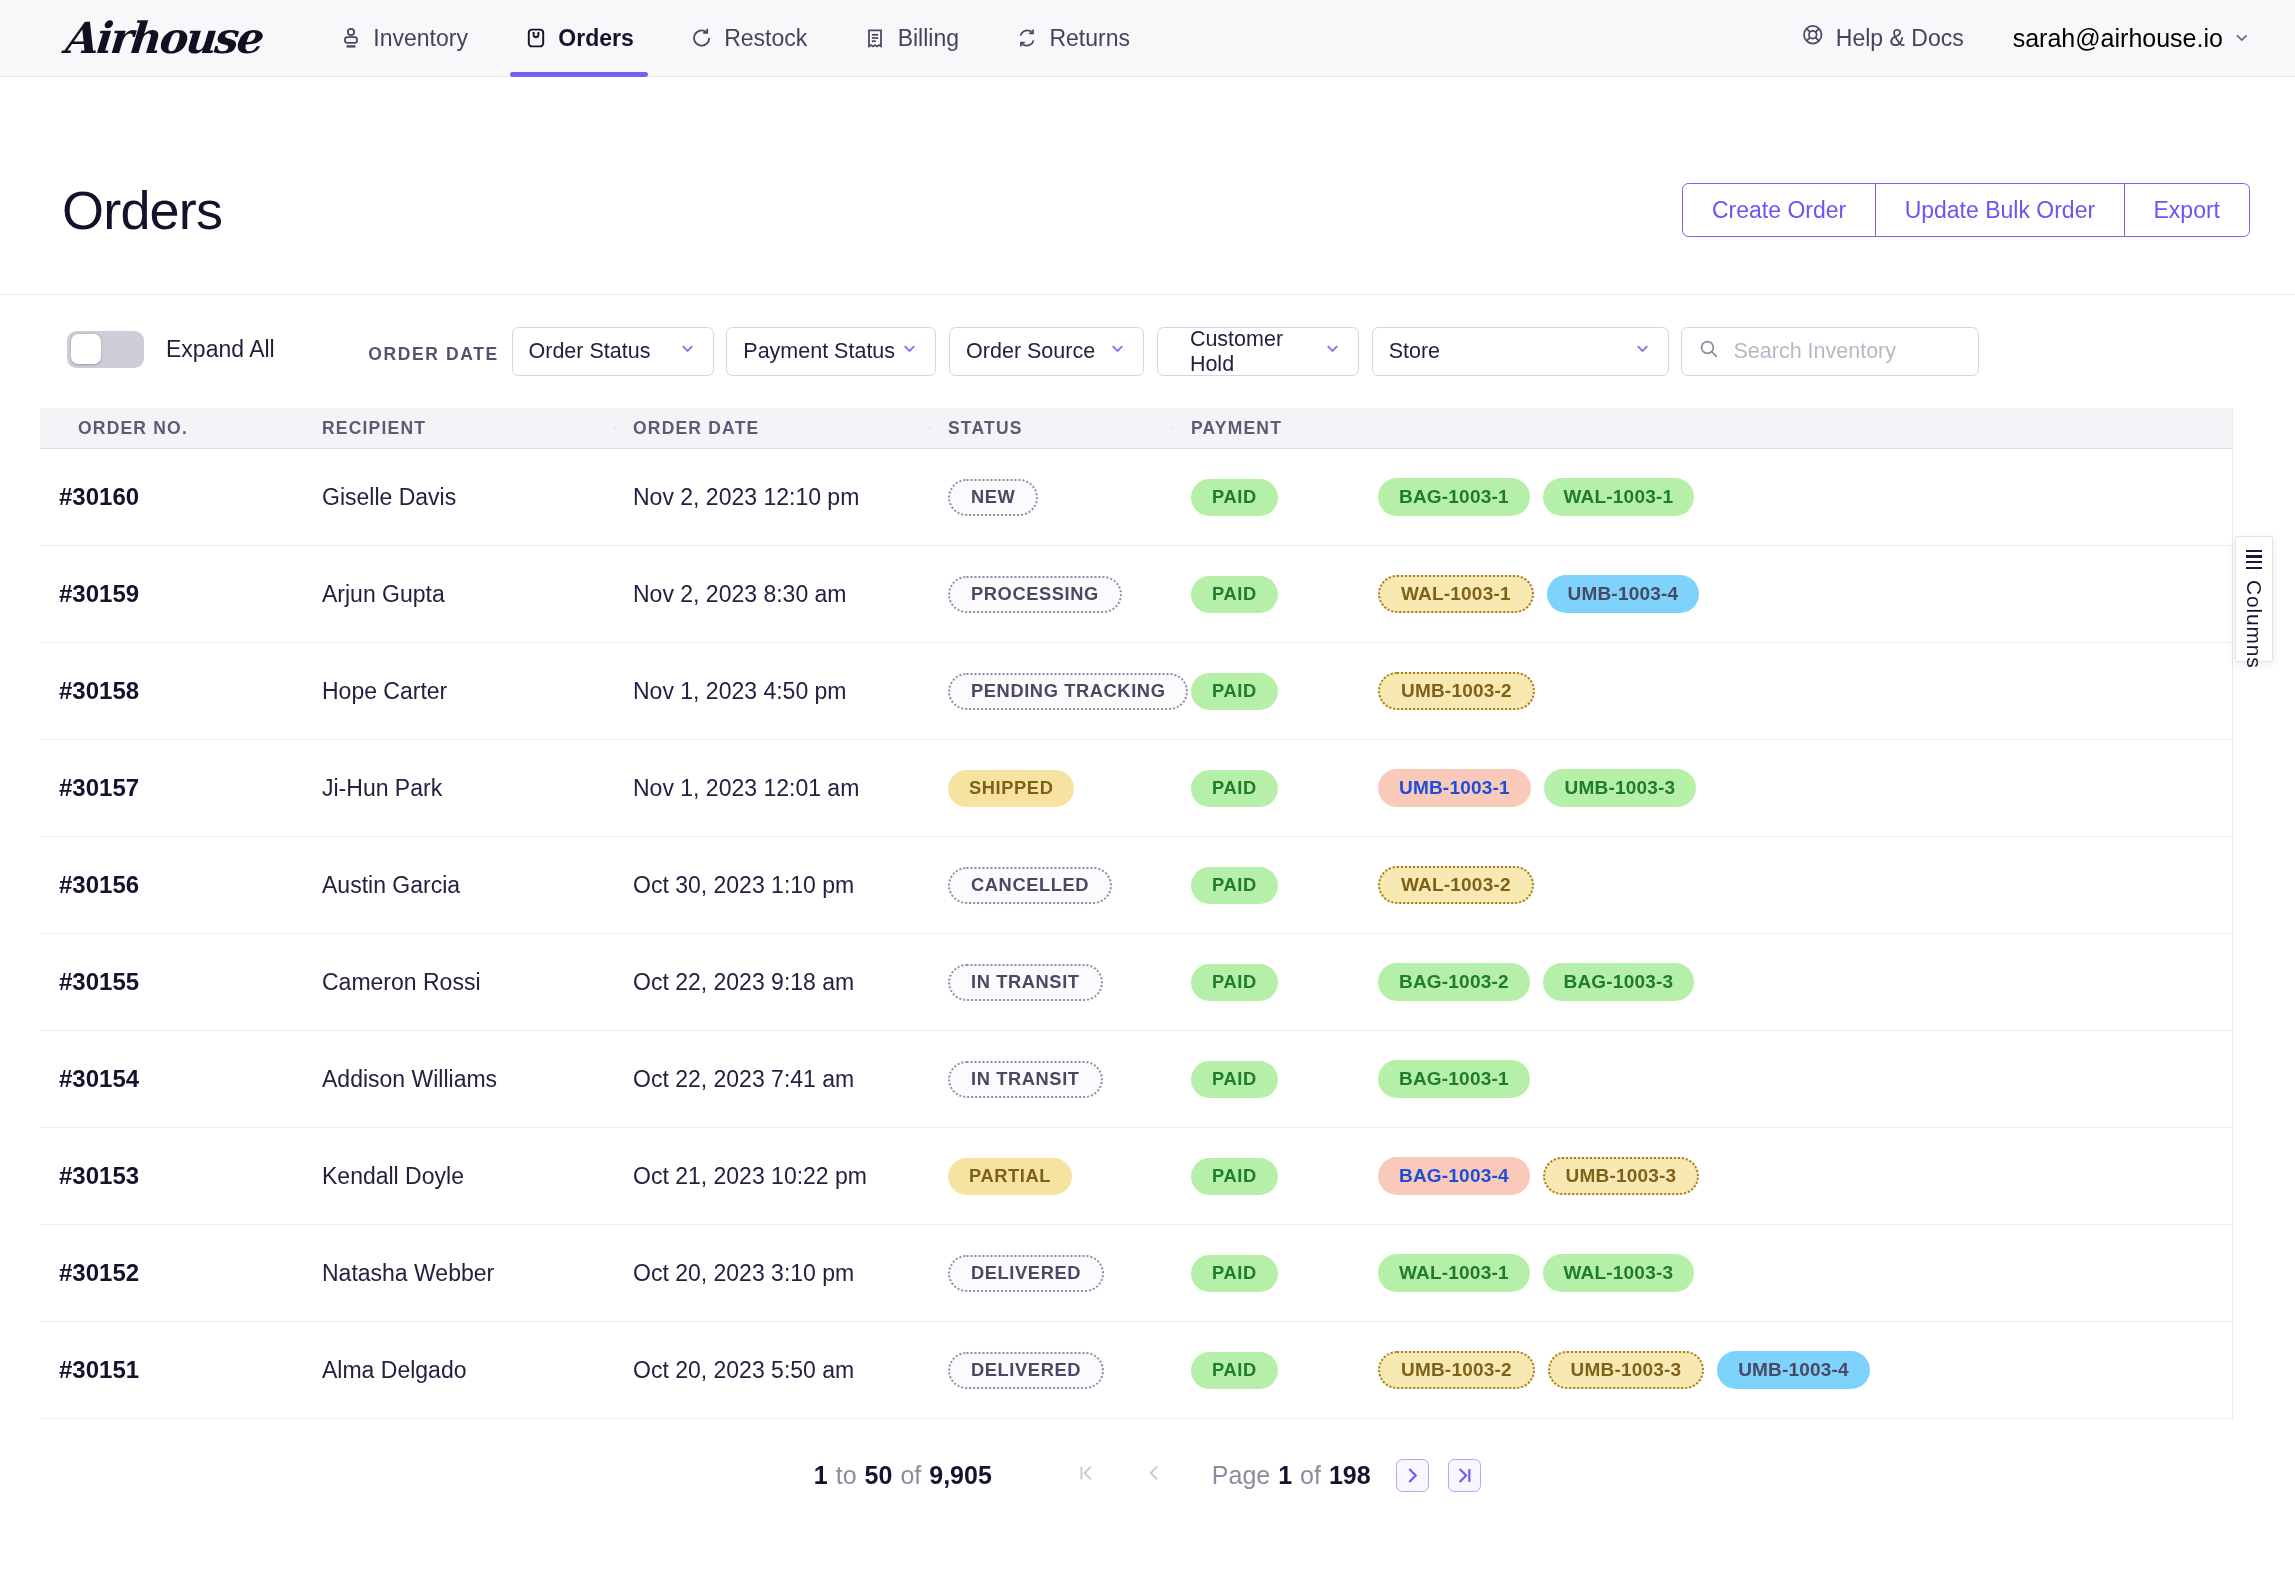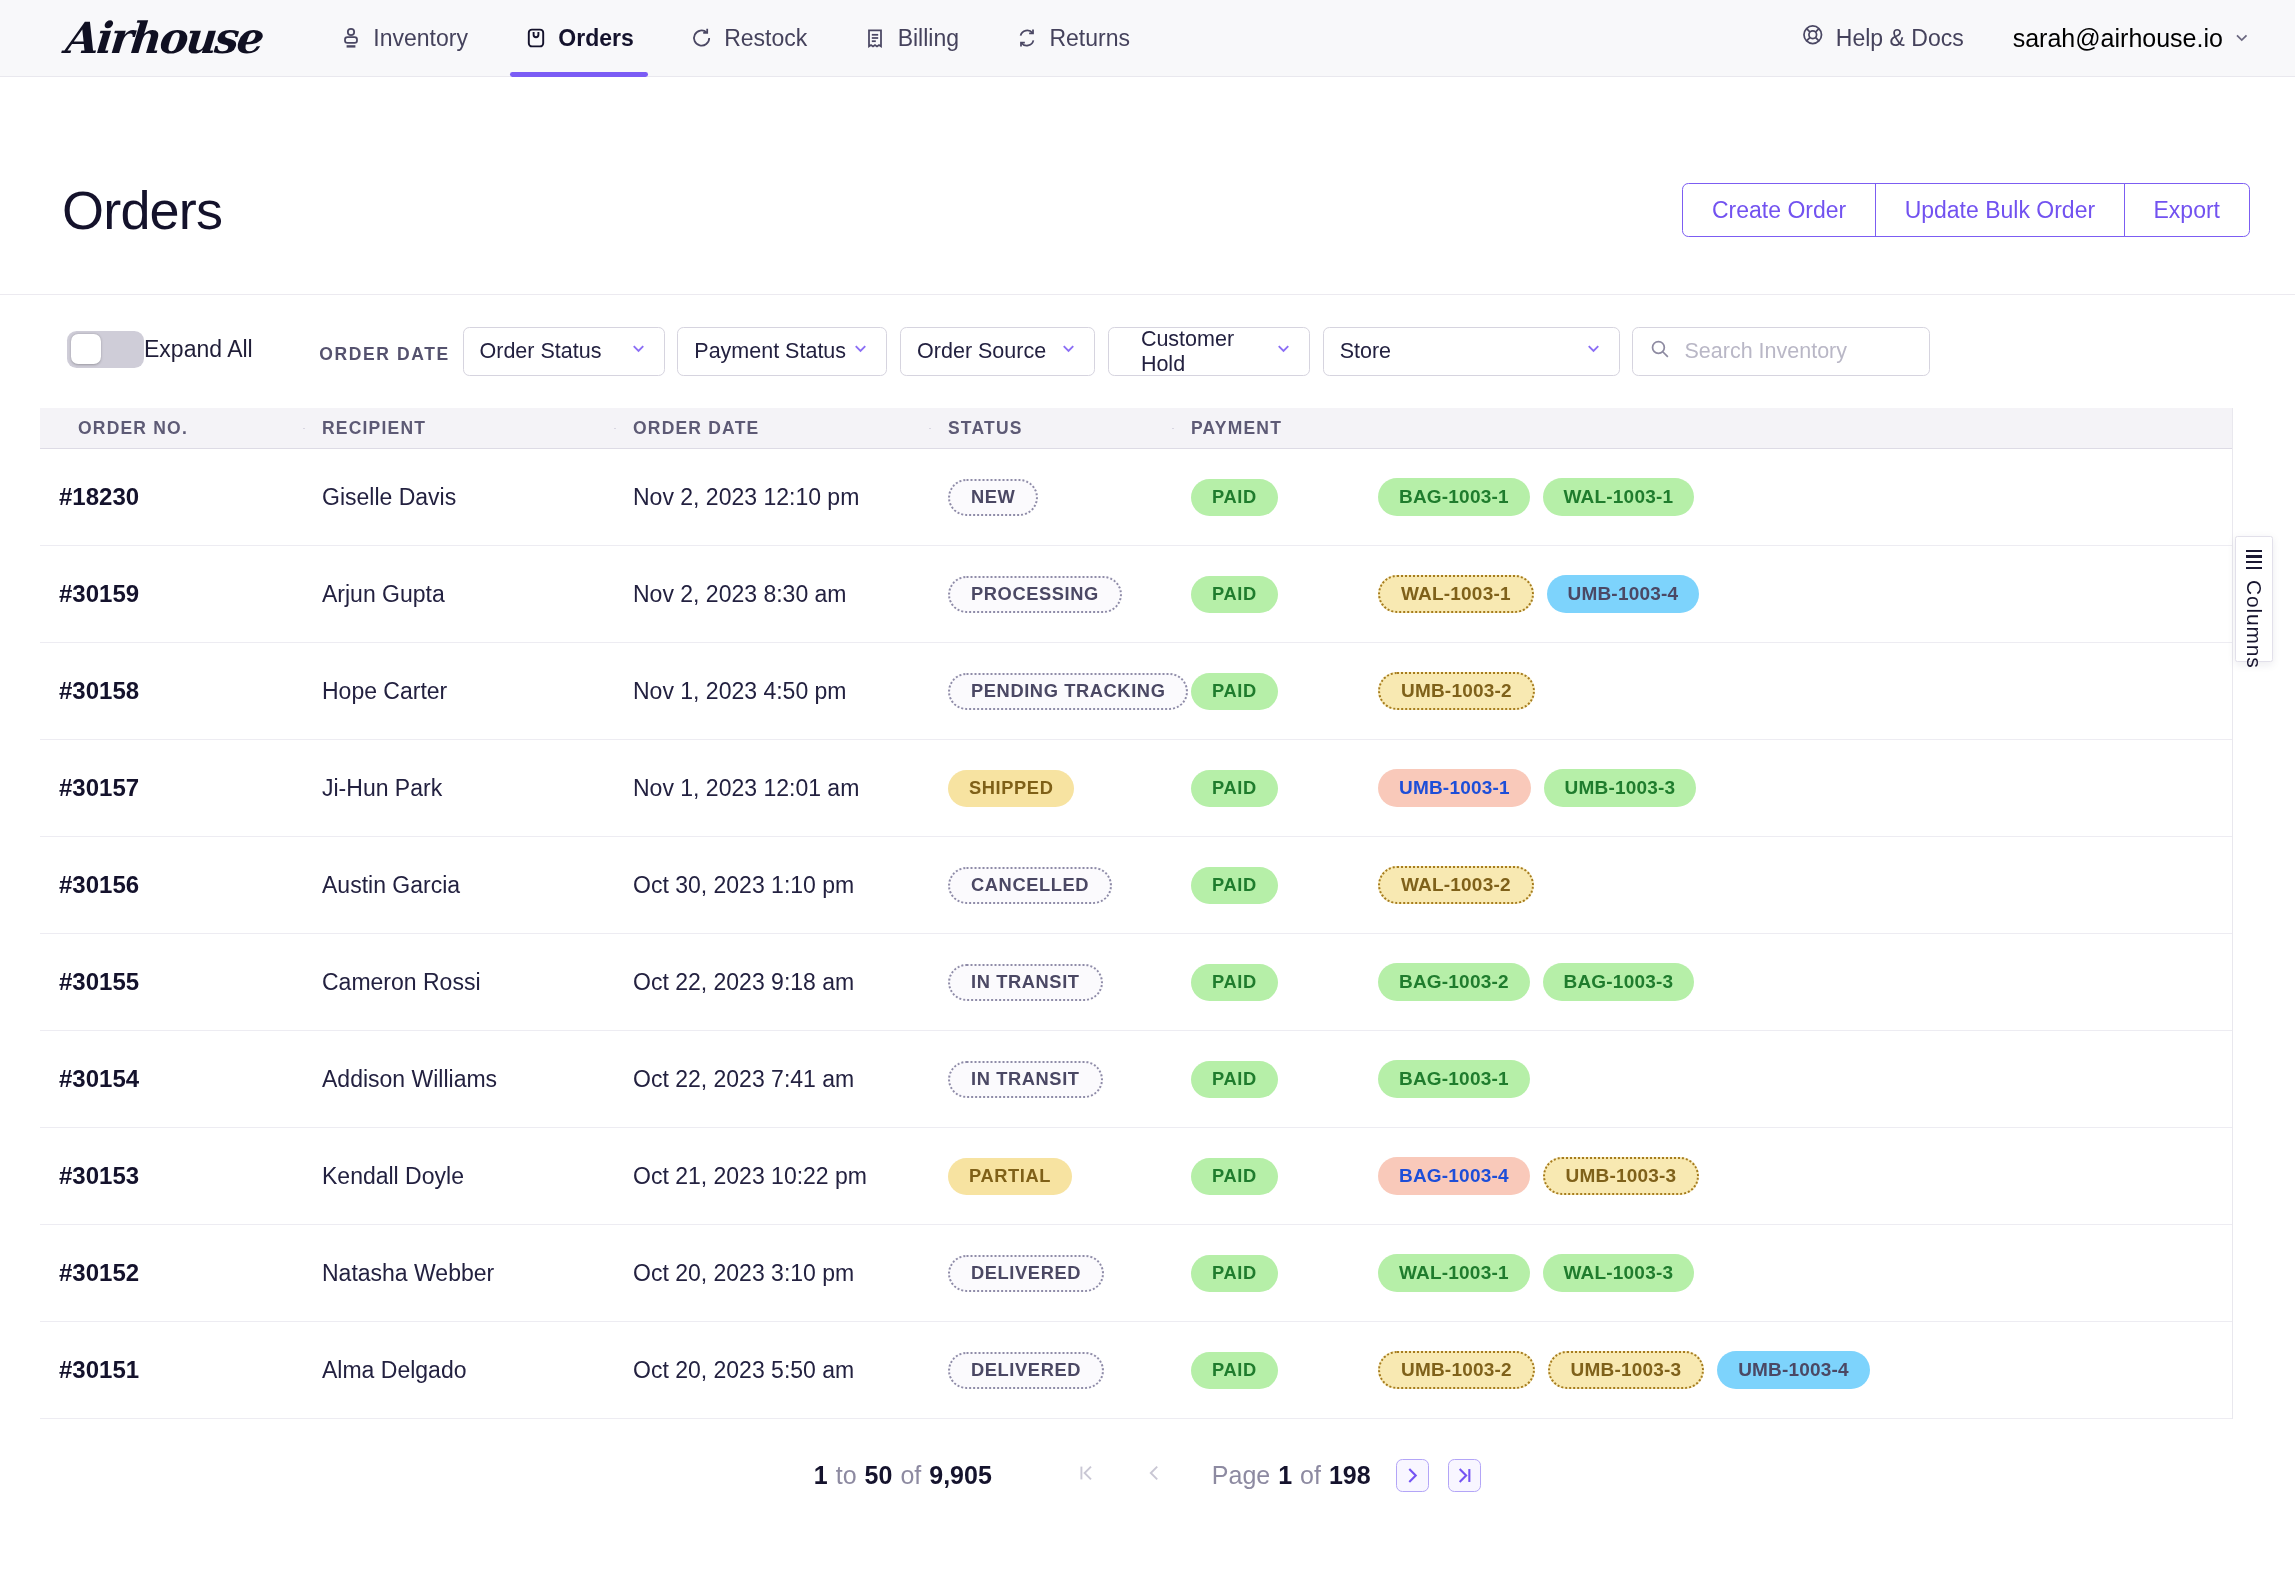--- a/index.html
+++ b/index.html
@@ -28,21 +28,21 @@
   .actions{margin-left:auto;display:flex;}
   .btn{height:54px;display:flex;align-items:center;padding:0 29px;font-size:23px;
        color:#7252f0;background:#fff;border:1.6px solid #7c5df2;cursor:pointer;box-sizing:border-box;}
   .btn + .btn{margin-left:-1.6px;}
   .btn:first-child{border-radius:6.4px 0 0 6.4px;}
   .btn:last-child{border-radius:0 6.4px 6.4px 0;}
   .head-divider{border-bottom:1.6px solid #eceaf0;margin-top:53px;}
 
   
   .filters{display:flex;align-items:flex-end;padding:32px 24px 32px 40px;gap:12.8px;}
-  .expand-group{display:flex;align-items:center;margin:0 49px 8px 27px;}
+  .expand-group{display:flex;align-items:center;gap:22px;margin:0 76px 8px 27px;}
   .toggle{position:relative;width:77px;height:37px;background:#cfcdd8;border-radius:9.6px;cursor:pointer;flex:none;}
   .toggle .knob{position:absolute;left:4px;top:3.2px;width:30px;height:30px;background:#fff;
                 border-radius:7.2px;box-shadow:0 0.8px 2.4px rgba(0,0,0,.25);}
   .expand-label{font-size:23px;color:#201e38;white-space:nowrap;}
   .date-group{display:flex;flex-direction:column;}
   .filter-label{font-size:17.5px;letter-spacing:1.6px;color:#55526e;font-weight:bold;margin:0 0 11px 4.8px;}
   .control{height:49px;background:#fff;border:1.6px solid #d6d4df;border-radius:6.4px;
            display:flex;align-items:center;padding:0 16px;box-sizing:border-box;font-size:21.5px;color:#232140;}
   .datebox{width:401px;gap:14.3px;cursor:pointer;}
   .datebox .close{margin-left:auto;}
@@ -242,21 +242,21 @@
     <div class="thead">
       <div class="th c1">ORDER NO.</div>
       <div class="th c2">RECIPIENT</div>
       <div class="th c3">ORDER DATE</div>
       <div class="th c4">STATUS</div>
       <div class="th c5">PAYMENT</div>
     </div>
     <div>
   <div class="tr">
     <div class="td c1">
-            <span class="order-no">#18230</span>
+            <span class="order-no">#30160</span>
           </div>
     <div class="td c2">
             <span class="cell-text">Giselle Davis</span>
           </div>
     <div class="td c3">
             <span class="cell-text">Nov 2, 2023 12:10 pm</span>
           </div>
     <div class="td c4">
             <span class="pill p-outline">NEW</span>
           </div>

